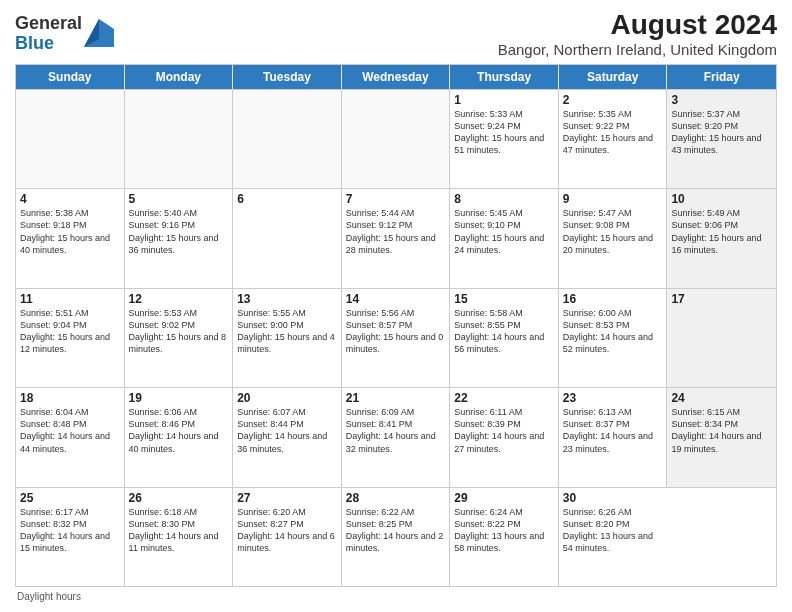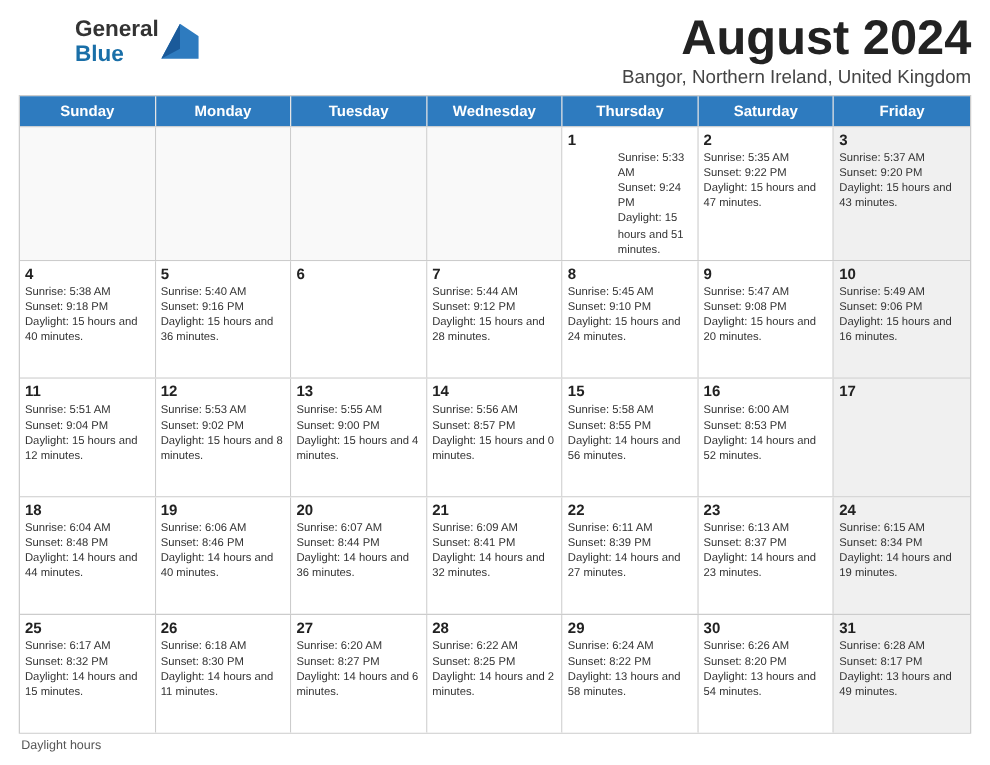--- a/index.html
+++ b/index.html
@@ -20,39 +20,38 @@
     .header {
       display: flex;
       align-items: flex-start;
       justify-content: space-between;
       margin-bottom: 6px;
     }
     .logo {
       display: flex;
       align-items: center;
       margin-top: 4px;
-      margin-left: 45px;
     }
     .logo-text {
       font-size: 18px;
       font-weight: bold;
       line-height: 1.1;
     }
     .logo-general { color: #333; }
     .logo-blue { color: #1a6fa8; }
     .logo-icon {
       width: 30px;
       height: 30px;
       margin-left: 2px;
     }
     .title-block {
       text-align: right;
     }
     .month-title {
-      font-size: 39px;
+      font-size: 28px;
       font-weight: bold;
       color: #222;
       line-height: 1.1;
     }
     .subtitle {
       font-size: 15px;
       color: #444;
     }
     .calendar {
       flex: 1;
@@ -152,21 +151,21 @@
         <div class="cal-header-cell">Friday</div>
       </div>
     <div class="cal-body">
     <div class="cal-row">
           <div class="cal-cell empty"></div>
           <div class="cal-cell empty"></div>
           <div class="cal-cell empty"></div>
           <div class="cal-cell empty"></div>
           <div class="cal-cell">
             <span class="day-num">1</span>
-            <div class="day-info" style="white-space: pre-line; margin-left: 40px;">Sunrise: 5:33 AM
+            <div class="day-info" style="white-space: pre-line;">Sunrise: 5:33 AM
 Sunset: 9:24 PM
 Daylight: 15 hours and 51 minutes.</div>
           </div>
           <div class="cal-cell">
             <span class="day-num">2</span>
             <div class="day-info" style="white-space: pre-line;">Sunrise: 5:35 AM
 Sunset: 9:22 PM
 Daylight: 15 hours and 47 minutes.</div>
           </div>
           <div class="cal-cell shaded">
@@ -331,25 +330,19 @@
             <span class="day-num">29</span>
             <div class="day-info" style="white-space: pre-line;">Sunrise: 6:24 AM
 Sunset: 8:22 PM
 Daylight: 13 hours and 58 minutes.</div>
           </div>
           <div class="cal-cell">
             <span class="day-num">30</span>
             <div class="day-info" style="white-space: pre-line;">Sunrise: 6:26 AM
 Sunset: 8:20 PM
 Daylight: 13 hours and 54 minutes.</div>
-          </div>
-          <div class="cal-cell shaded">
-            <span class="day-num">31</span>
-            <div class="day-info" style="white-space: pre-line;">Sunrise: 6:28 AM
-Sunset: 8:17 PM
-Daylight: 13 hours and 49 minutes.</div>
           </div>
         </div>
       </div>
   </div>
 
   <div class="footer-note">Daylight hours</div>
 </div>
 
 </body></html>

